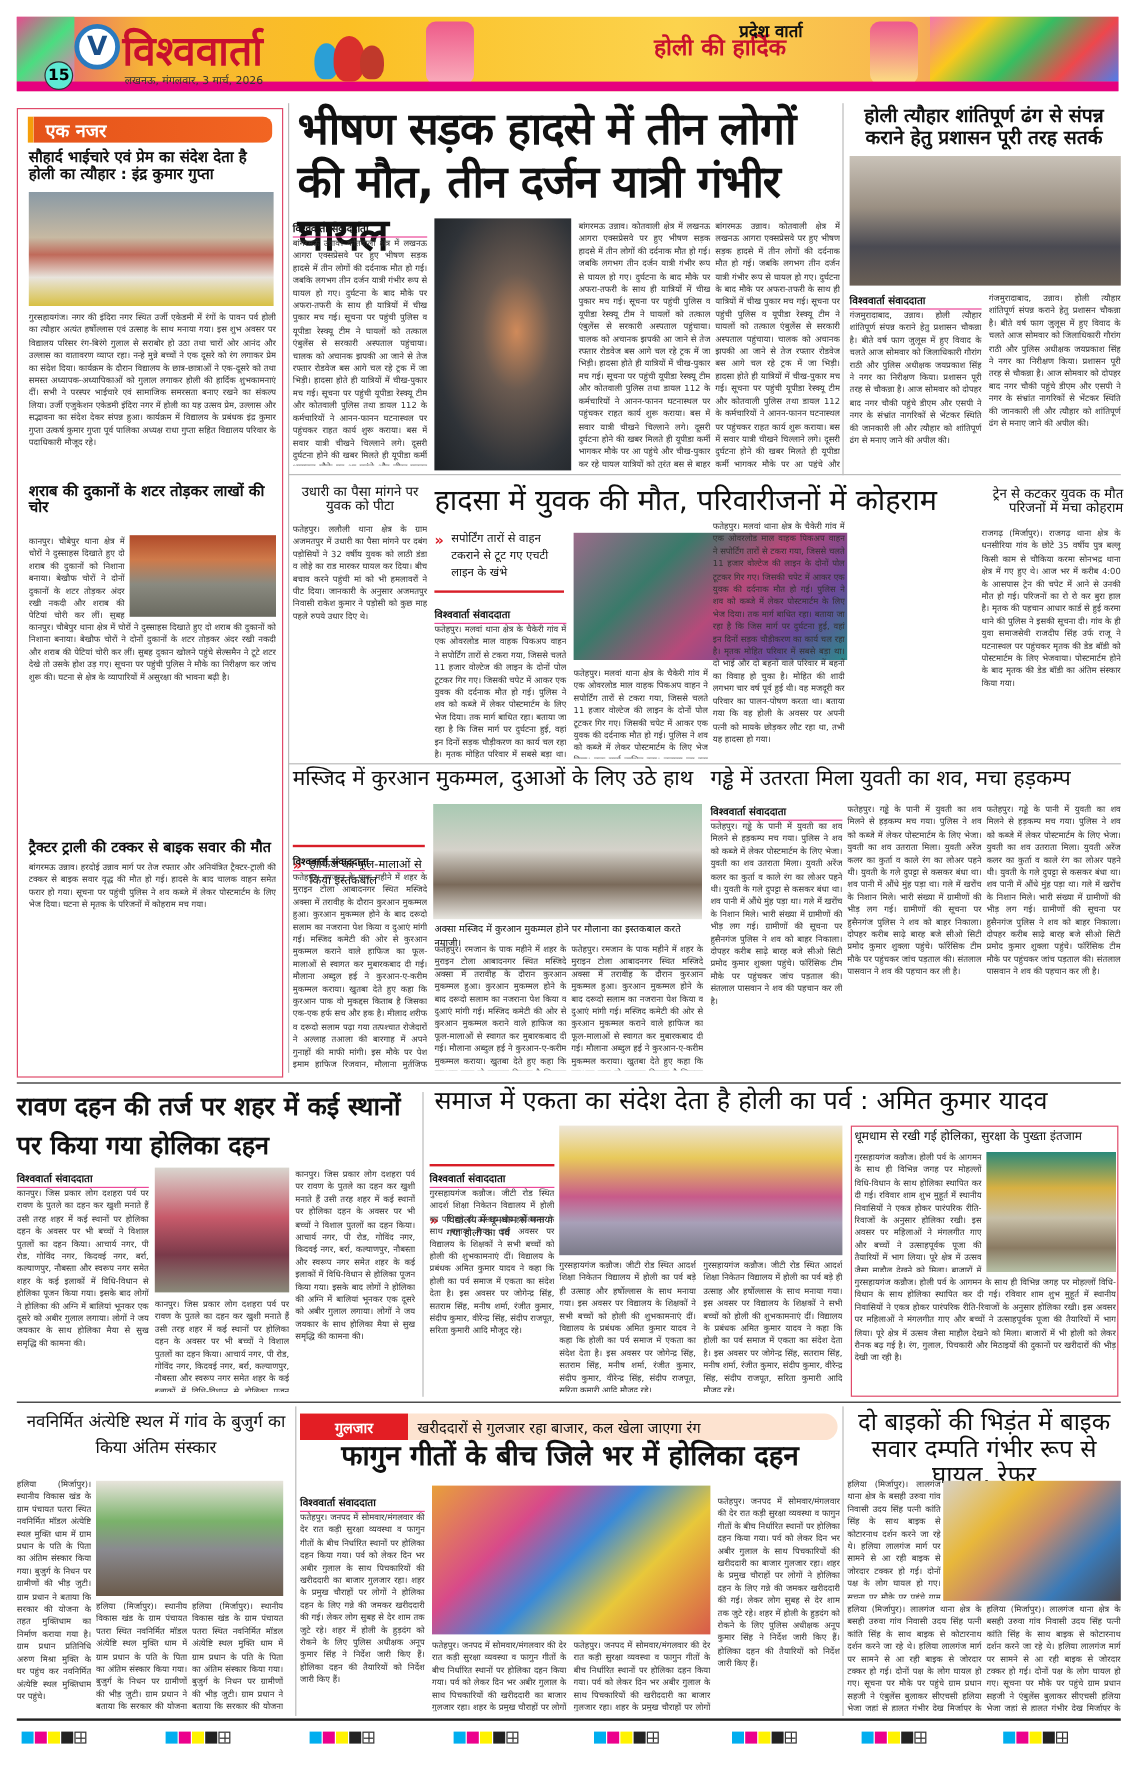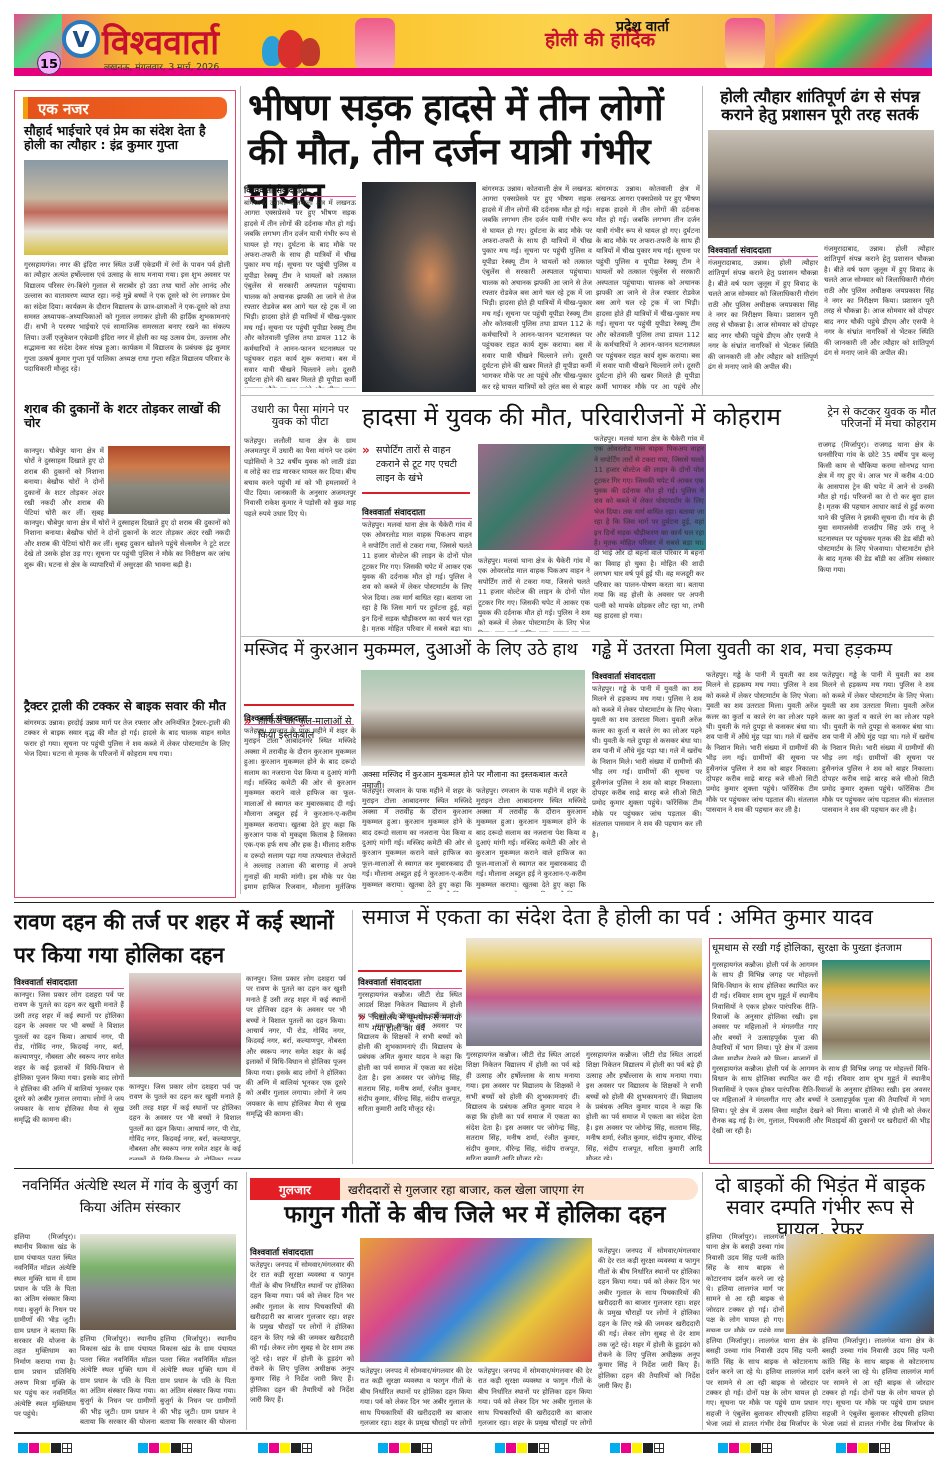--- a/index.html
+++ b/index.html
@@ -1,20 +1,20 @@
 <!DOCTYPE html>
 <html><head>
 <meta charset="utf-8">
 <style>
 *{box-sizing:border-box;margin:0;padding:0}
 body{width:945px;height:1473px;background:#fff;font-family:"DejaVu Sans",sans-serif;color:#222;overflow:hidden;position:relative}
 .abs{position:absolute}
 .masthead{left:14px;top:14px;width:918px;height:62px;background:linear-gradient(90deg,#e04a8a 0%,#f7b733 12%,#fbbf24 30%,#fcd34d 60%,#f8b84e 80%,#e8579a 100%);overflow:hidden}
 .mast-bar{left:14px;top:68px;width:918px;height:8px;background:#e6007e}
-.page-no{left:37px;top:51px;width:24px;height:24px;border-radius:50%;background:#f0abfc;color:#000;font-size:13px;display:flex;align-items:center;justify-content:center;font-weight:bold;border:1px solid #333}
+.page-no{left:37px;top:51px;width:24px;height:24px;border-radius:50%;background:#5eead4;color:#000;font-size:13px;display:flex;align-items:center;justify-content:center;font-weight:bold;border:1px solid #333}
 .logo-v{left:62px;top:20px;width:38px;height:38px;border-radius:50%;background:#fff;border:4px solid #2a7abf;color:#1a4f8a;font-weight:bold;font-size:22px;display:flex;align-items:center;justify-content:center}
 .brand{left:102px;top:18px;font-size:34px;font-weight:bold;color:#c8102e;font-family:"DejaVu Serif",serif}
 .dateline{left:104px;top:60px;font-size:9px;color:#333}
 .holi-pots{left:262px;top:24px;width:66px;height:46px}
 .pot{position:absolute;border-radius:50% 50% 40% 40%}
 .holi-wish{left:495px;top:26px;width:210px;text-align:center;color:#c8102e;font-weight:bold}
 .holi-wish .l1{font-size:19px}
 .holi-wish .l2{font-size:23px}
 .section-name{left:616px;top:16px;font-size:14px;font-weight:bold;color:#111;font-family:"DejaVu Serif",serif}
 .color-cups{left:775px;top:14px;width:157px;height:54px;background:linear-gradient(135deg,#f472b6,#facc15,#22c55e,#ef4444,#3b82f6);opacity:.9}

